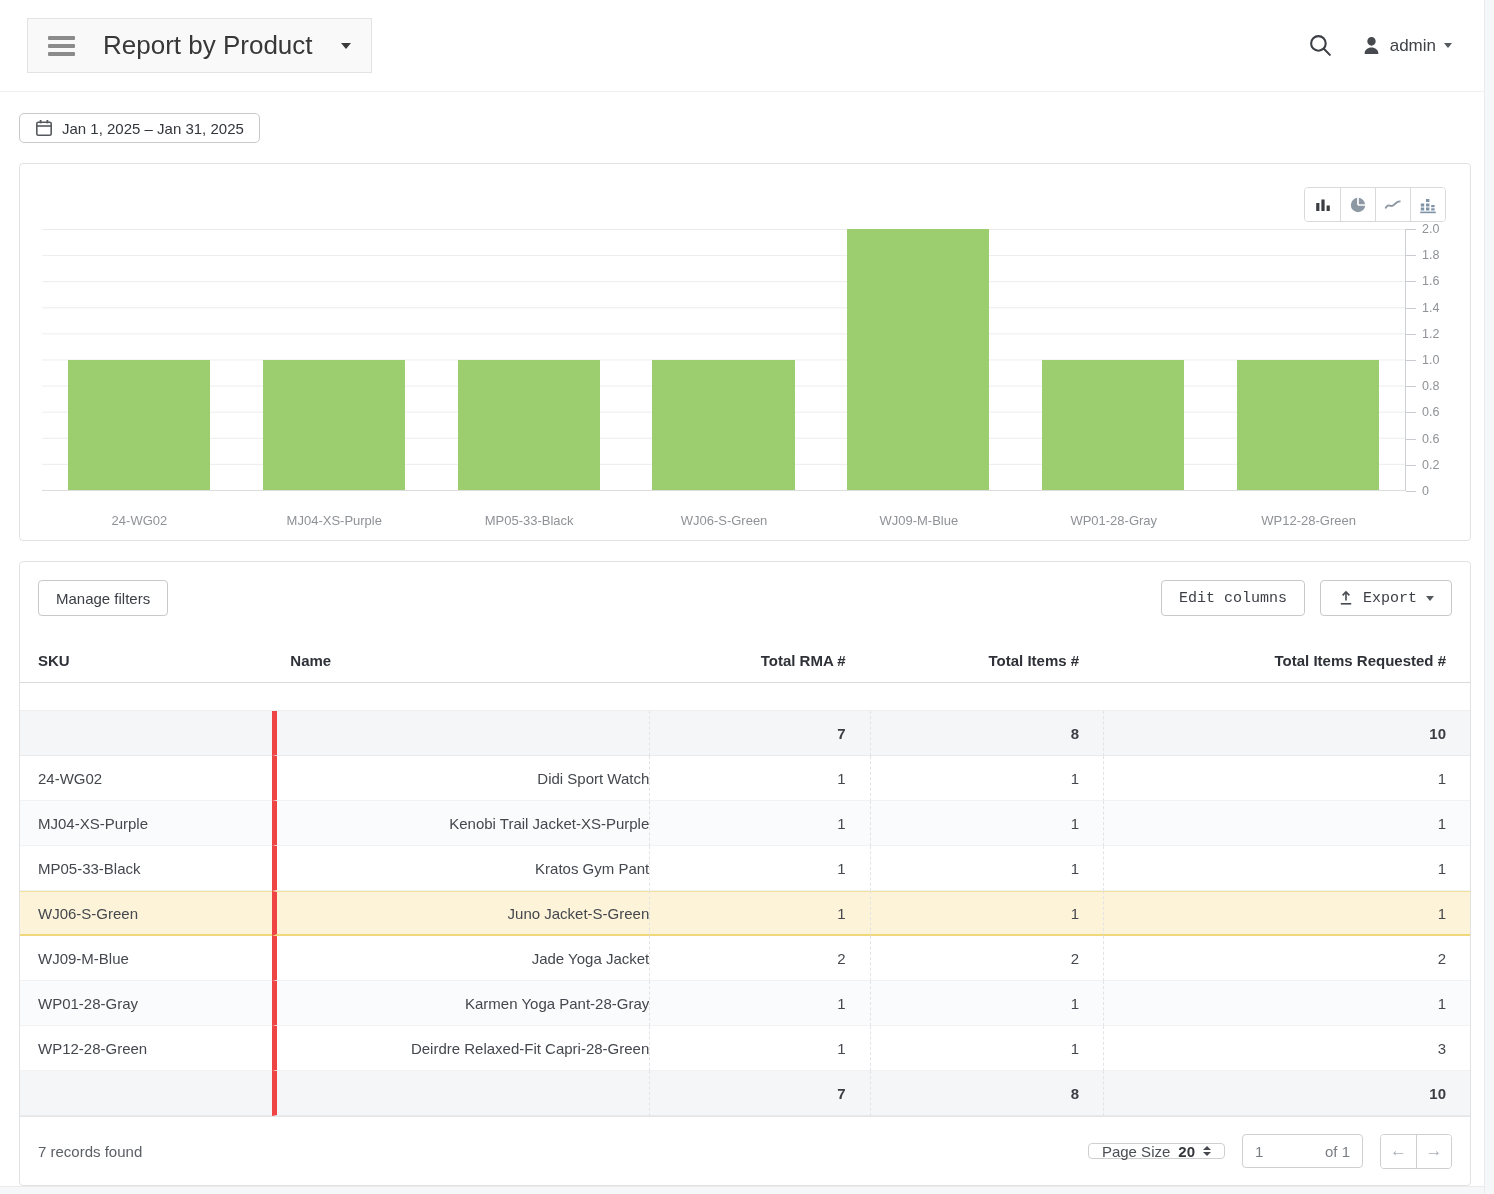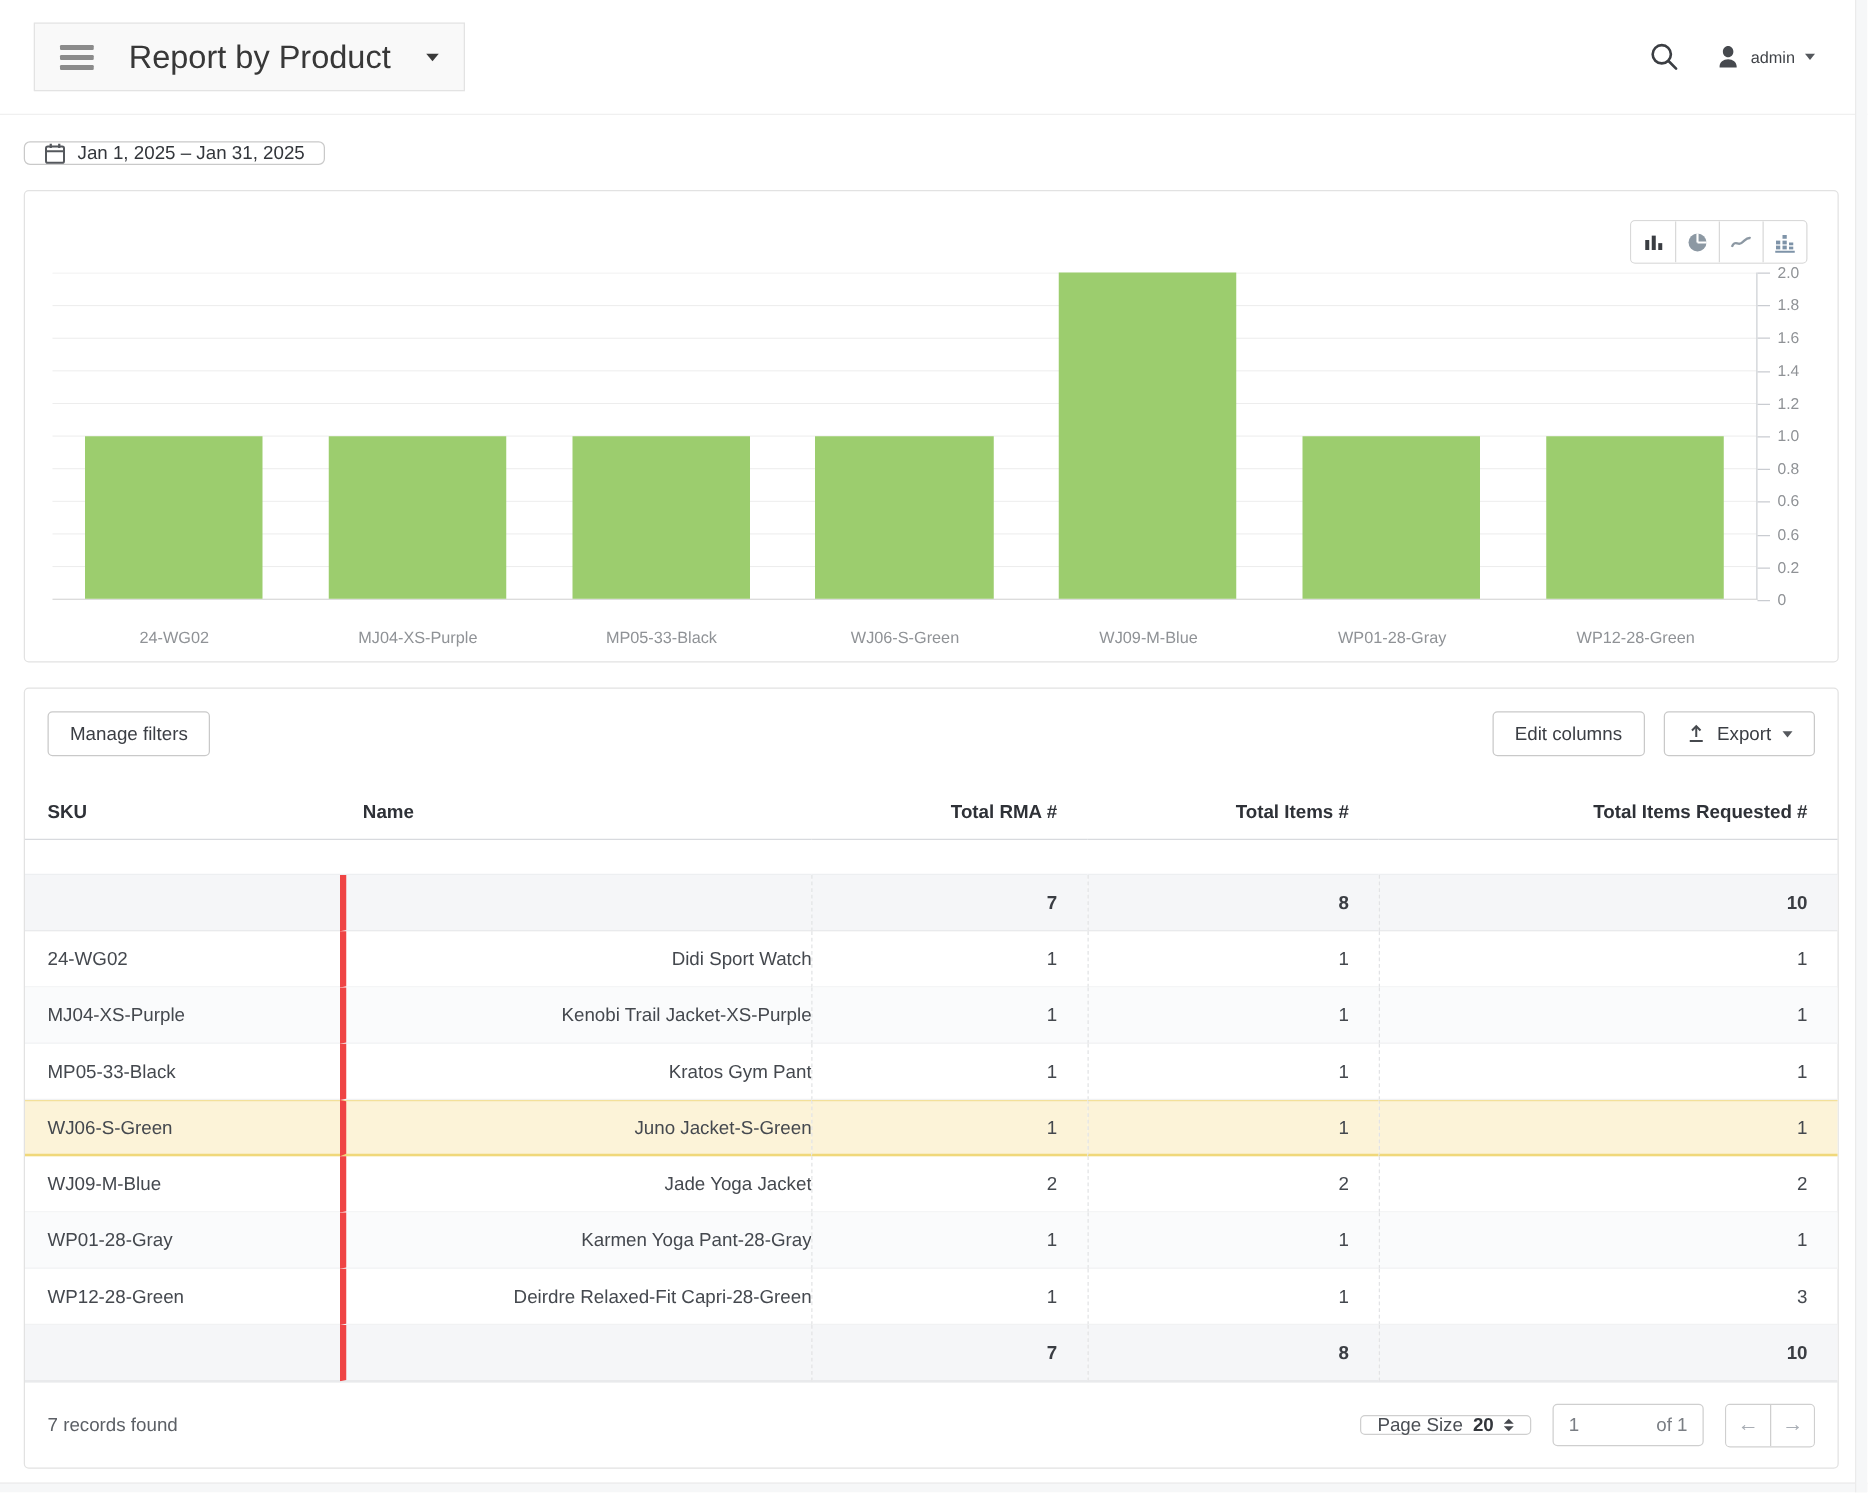--- a/index.html
+++ b/index.html
@@ -15,24 +15,24 @@
     padding:11px 20px;cursor:pointer;}
   .hamburger{display:flex;flex-direction:column;gap:4px;}
   .hamburger i{display:block;width:27px;height:4px;background:#8b8b8b;border-radius:1px;}
   .title-text{font-size:26px;color:#383838;}
   .caret{width:0;height:0;border-left:5px solid transparent;border-right:5px solid transparent;
     border-top:6px solid #3a3a3a;display:inline-block;}
   .caret.small{border-left-width:4px;border-right-width:4px;border-top-width:5px;border-top-color:#55585d;}
   .header-right{display:flex;align-items:center;gap:28px;}
   .icon-btn{background:none;border:none;cursor:pointer;display:flex;align-items:center;}
   .user-menu{display:flex;align-items:center;gap:8px;background:none;border:none;cursor:pointer;
-    font-family:inherit;font-size:13px;color:#3f4247;}
+    font-family:inherit;font-size:17px;color:#3f4247;}
   
   .content{padding:21px 23px 0 19px;}
-  .date-btn{display:inline-flex;align-items:center;gap:9px;height:19px;padding:0 15px;
+  .date-btn{display:inline-flex;align-items:center;gap:9px;height:30px;padding:0 15px;
     border:1px solid #c9c9c9;border-radius:5px;background:#fff;font-family:inherit;
     font-size:15px;color:#33363b;cursor:pointer;margin-bottom:20px;}
   .panel{border:1px solid #e2e2e2;border-radius:4px;background:#fff;}
   
   .chart-panel{height:378px;position:relative;margin-bottom:20px;}
   .chart-toolbar{position:absolute;top:23px;right:24px;display:flex;border:1px solid #d9d9d9;
     border-radius:4px;overflow:hidden;z-index:5;background:#fff;}
   .chart-toolbar button{width:35px;height:33px;background:#fff;border:none;
     border-left:1px solid #d9d9d9;display:flex;align-items:center;justify-content:center;cursor:pointer;}
   .chart-toolbar button:first-child{border-left:none;}
@@ -44,21 +44,21 @@
   .bar-slot{flex:1;display:flex;align-items:flex-end;justify-content:center;}
   .bar{width:73%;}
   .y-axis{position:absolute;top:65px;right:0;width:64px;height:262px;}
   .ytick{position:absolute;left:0;transform:translateY(-50%);font-size:12.5px;color:#8f9296;
     padding-left:16px;white-space:nowrap;}
   .ytick::before{content:"";position:absolute;left:0;top:50%;width:10px;height:1px;background:#c9ccd1;}
   .x-labels{position:absolute;left:22px;right:64px;bottom:12px;display:flex;}
   .x-labels span{flex:1;text-align:center;font-size:13px;color:#8f9296;}
   
   .table-actions{display:flex;justify-content:space-between;align-items:center;padding:18px 18px 23px 18px;}
-  .actions-right{display:flex;gap:15px;}
+  .actions-right{display:flex;gap:15px;font-family:Liberation Mono, monospace;}
   .btn{height:36px;padding:0 17px;border:1px solid #c9c9c9;border-radius:4px;background:#fff;
     font-family:inherit;font-size:15px;color:#3b3e44;cursor:pointer;display:inline-flex;
     align-items:center;gap:9px;}
   table{width:100%;border-collapse:separate;border-spacing:0;table-layout:fixed;font-size:15px;}
   thead th{height:44px;font-weight:bold;color:#2e3137;text-align:left;padding:0 0 0 18px;
     border-bottom:1px solid #d8dade;vertical-align:middle;}
   thead th.num{text-align:right;padding:0 24px 0 0;}
   td{height:45px;padding-left:18px;border-bottom:1px solid #f1f2f3;color:#44484e;vertical-align:middle;
     overflow:hidden;white-space:nowrap;}
   td.name{padding-left:21px;}

